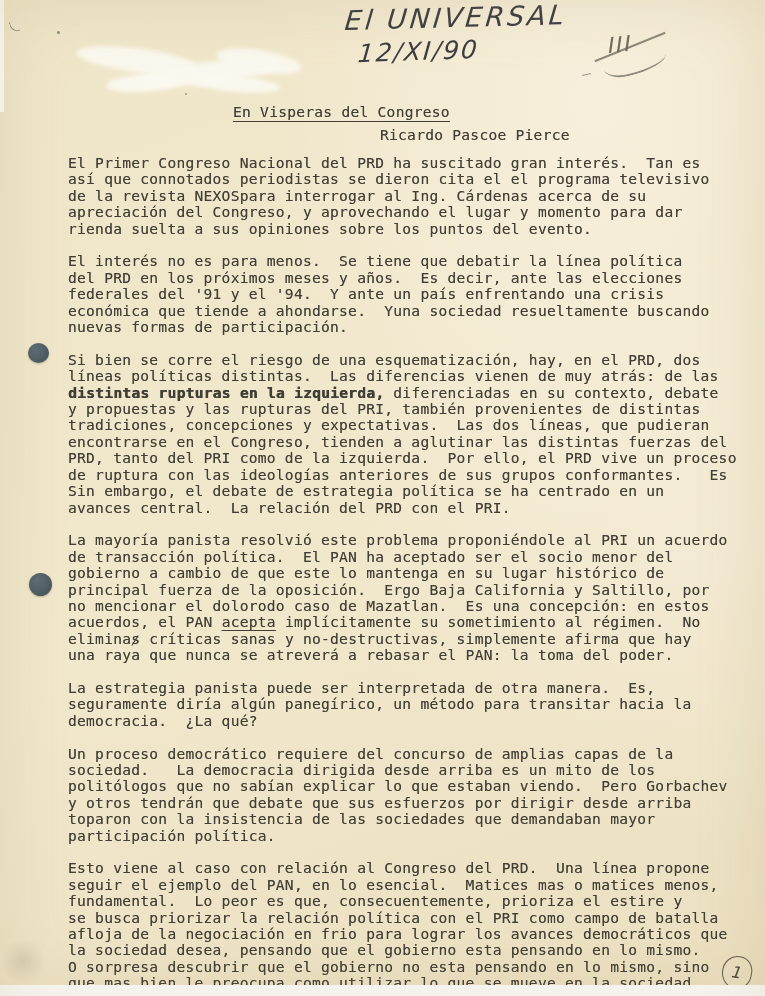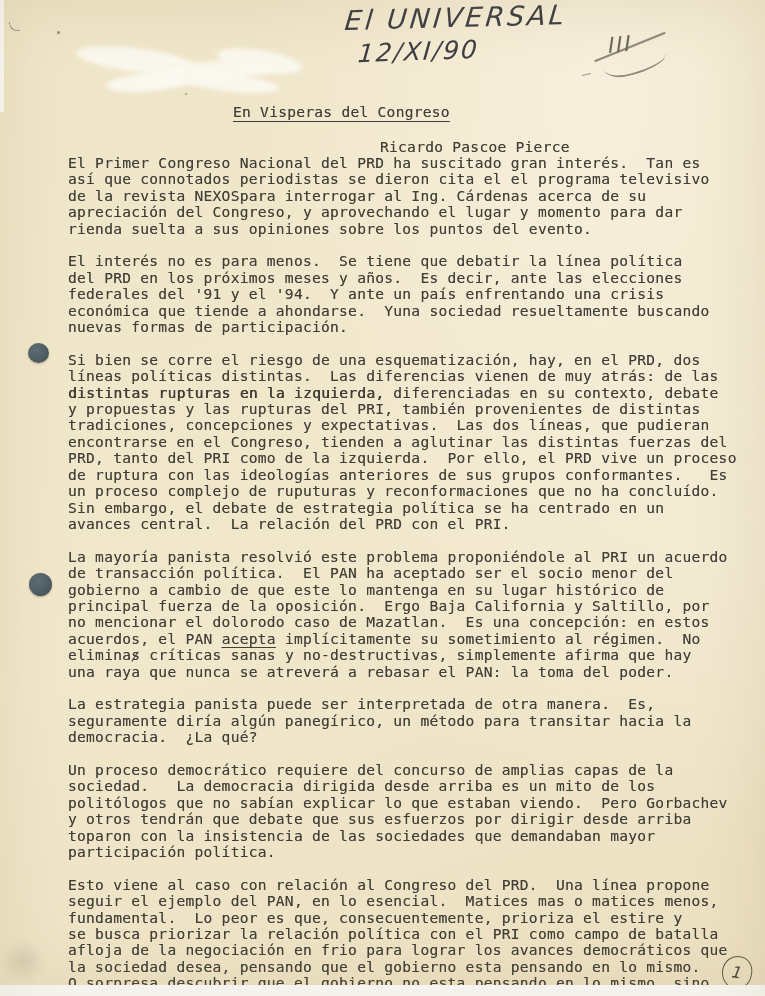--- a/index.html
+++ b/index.html
@@ -15,28 +15,28 @@
   .page::after{
     content:""; position:absolute; inset:0; pointer-events:none;
     box-shadow: inset 0 0 70px rgba(166,143,96,0.20);
   }
   
   .typed{ font-size:14.6px; line-height:16.4px; letter-spacing:0.25px;
           text-shadow:0 0 0.6px rgba(64,62,54,0.55); }
   .body-block{ position:absolute; left:68px; top:155px; }
   .para{ margin:0 0 16.4px 0; }
   .ln{ white-space:pre; }
-  .b{ font-weight:normal; text-shadow:0.45px 0 0 currentColor; }
+  .b{ font-weight:bold; text-shadow:0.45px 0 0 currentColor; }
   .u{ text-decoration:underline; text-underline-offset:2.5px; text-decoration-thickness:1.3px; }
   .ov{ position:relative; display:inline-block; }
   .ov::after{ content:""; position:absolute; left:-2px; top:54%; width:12px;
               border-top:1.5px solid #403e36; transform:rotate(-58deg); }
   .doc-title{ position:absolute; left:227px; top:104px;
               text-decoration:underline; text-underline-offset:3.5px; text-decoration-thickness:1.4px;margin-left:6px; }
-  .byline{ position:absolute; left:380px; top:139px; }
+  .byline{ position:absolute; left:380px; top:127px; }
   
   .hand{ position:absolute; font-family:"DejaVu Sans","Liberation Sans",sans-serif;
          font-style:italic; color:#3c3c42; }
   .hand-pub{ left:345px; top:2px; font-size:27px; letter-spacing:3px;
              transform:rotate(-1.5deg) skewX(-7deg); }
   .hand-date{ left:358px; top:37px; font-size:25px; letter-spacing:2px;
               transform:rotate(-2deg) skewX(-7deg); }
   
   .roman-wrap{ position:absolute; left:588px; top:22px; width:90px; height:66px; }
   .roman-slash-top{ position:absolute; left:4px; top:24px; width:76px;
@@ -138,21 +138,20 @@
 
     <div class="para">
       <div class="ln">Si bien se corre el riesgo de una esquematización, hay, en el PRD, dos</div>
       <div class="ln">líneas políticas distintas.  Las diferencias vienen de muy atrás: de las</div>
       <div class="ln"><span class="b">distintas rupturas en la izquierda,</span><span> diferenciadas en su contexto, debate</span></div>
       <div class="ln">y propuestas y las rupturas del PRI, también provenientes de distintas</div>
       <div class="ln">tradiciones, concepciones y expectativas.  Las dos líneas, que pudieran</div>
       <div class="ln">encontrarse en el Congreso, tienden a aglutinar las distintas fuerzas del</div>
       <div class="ln">PRD, tanto del PRI como de la izquierda.  Por ello, el PRD vive un proceso</div>
       <div class="ln">de ruptura con las ideologías anteriores de sus grupos conformantes.   Es</div>
-      <div class="ln">un proceso complejo de ruputuras y reconformaciones que no ha concluído.</div>
       <div class="ln">Sin embargo, el debate de estrategia política se ha centrado en un</div>
       <div class="ln">avances central.  La relación del PRD con el PRI.</div>
     </div>
 
     <div class="para">
       <div class="ln">La mayoría panista resolvió este problema proponiéndole al PRI un acuerdo</div>
       <div class="ln">de transacción política.  El PAN ha aceptado ser el socio menor del</div>
       <div class="ln">gobierno a cambio de que este lo mantenga en su lugar histórico de</div>
       <div class="ln">principal fuerza de la oposición.  Ergo Baja California y Saltillo, por</div>
       <div class="ln">no mencionar el dolorodo caso de Mazatlan.  Es una concepción: en estos</div>

